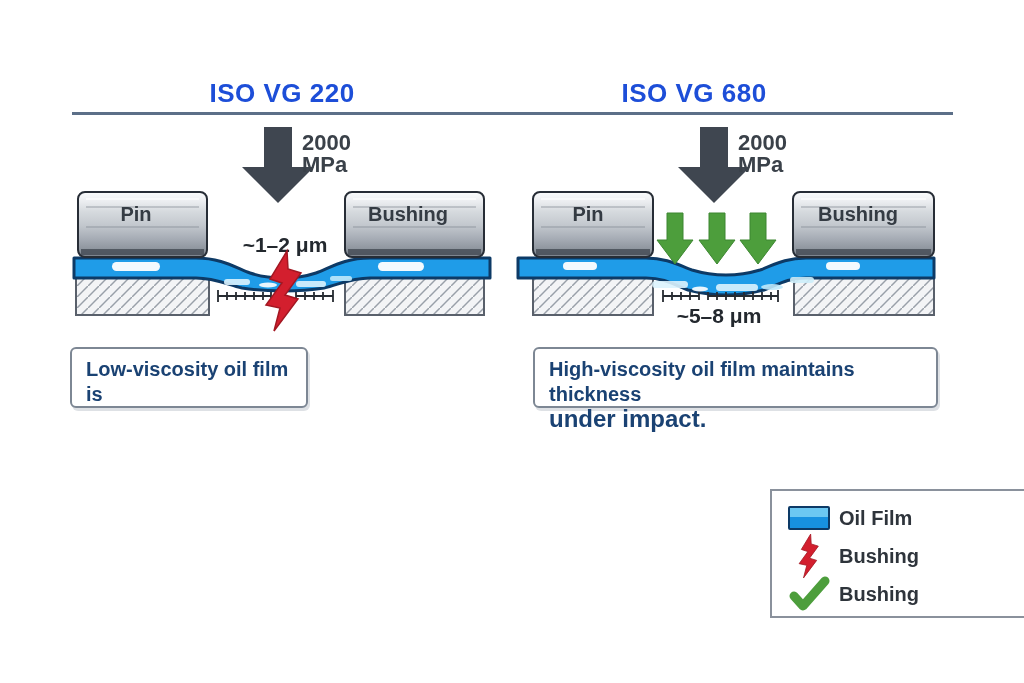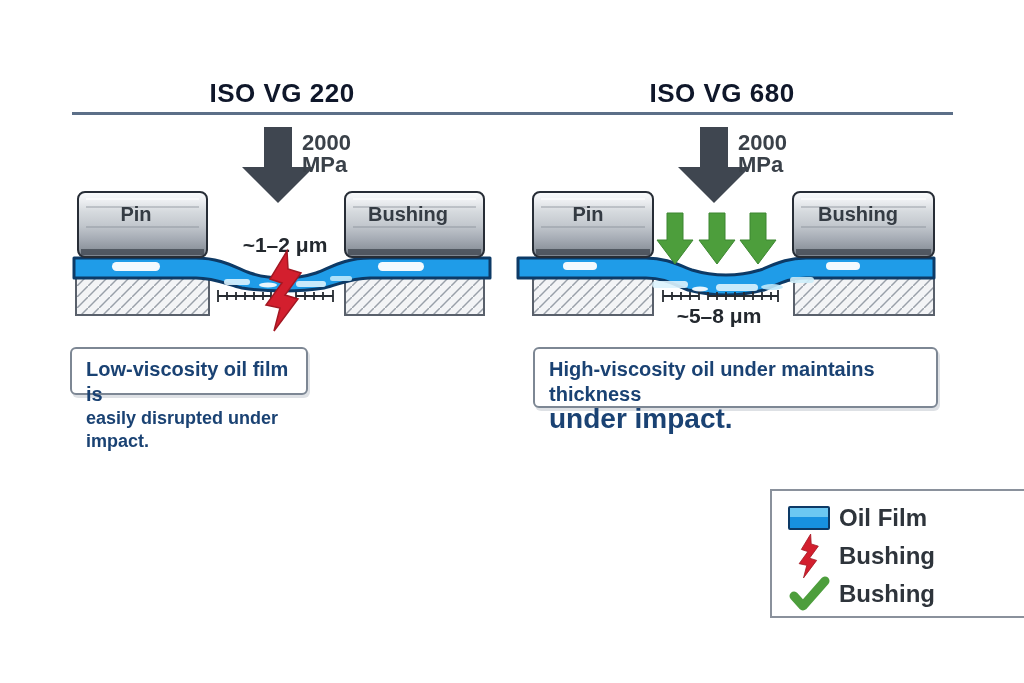--- a/index.html
+++ b/index.html
@@ -1,35 +1,35 @@
 <!DOCTYPE html>
 <html><head>
 <meta charset="utf-8">
 <style>
   html,body{margin:0;padding:0;background:#fff;}
   #stage{position:relative;width:1024px;height:683px;background:#fff;overflow:hidden;
          font-family:"Liberation Sans",sans-serif;}
   .panel-title{position:absolute;top:78px;text-align:center;font-size:26px;font-weight:700;
-         color:#0f172a;letter-spacing:.5px;}
+         color:#1d4ed8;letter-spacing:.5px;}
   #title-left{left:72px;width:420px;}
-  #title-right{left:512px;width:420px;}
+  #title-right{left:484px;width:420px;}
   #divider{position:absolute;left:72px;top:112px;width:881px;height:3px;background:#5c6f88;}
   #diagram-svg{position:absolute;left:0;top:0;}
   .caption-box{position:absolute;top:347px;background:#fff;border:2px solid #7d8794;border-radius:6px;
          box-shadow:2px 3px 0 rgba(160,170,180,.35);color:#1a4273;padding:8px 14px 8px 14px;box-sizing:border-box;}
-  #caption-left{left:70px;width:238px;height:48px;}
+  #caption-left{left:70px;width:238px;height:61px;}
   #caption-right{left:533px;width:405px;height:61px;}
   .cap-l1{display:block;font-size:20px;font-weight:700;line-height:25px;}
   .cap-l2{display:block;font-size:18px;font-weight:700;line-height:23px;}
-  #caption-right .cap-l2{font-size:28px;}
+  #caption-right .cap-l2{font-size:24px;}
   #legend{position:absolute;left:770px;top:489px;width:280px;height:129px;background:#fff;
          border:2px solid #8a919c;box-sizing:border-box;padding-top:8px;}
   .legend-row{display:flex;align-items:center;height:38px;padding-left:15px;}
   .legend-icon-cell{width:44px;display:flex;align-items:center;justify-content:center;}
-  .legend-label{font-size:24px;font-weight:700;color:#2e343b;margin-left:8px;}
+  .legend-label{font-size:20px;font-weight:700;color:#2e343b;margin-left:8px;}
   .oil-swatch{width:38px;height:20px;border:2px solid #0d3a66;border-radius:2px;
          background:linear-gradient(#6cc8f2 0 45%, #1791e0 45% 100%);}
   svg text{font-family:"Liberation Sans",sans-serif;}
 </style>
 </head>
 <body>
 
 <div id="stage">
 
   <div class="panel-title" id="title-left">ISO VG 220</div>
@@ -171,24 +171,23 @@
       <path fill="none" stroke="#262b31" stroke-width="1.8" d="M663,290 V302 M663,296 H699 M672,292 V300 M681,292 V300 M690,292 V300 M699,292 V300
                M708,296 H778 M708,292 V300 M717,292 V300 M726,292 V300 M735,292 V300 M744,292 V300
                M753,292 V300 M762,292 V300 M771,292 V300 M778,290 V302"></path>
 
       <text x="719" y="323" text-anchor="middle" font-size="21" font-weight="bold" fill="#23282e">~5–8 μm</text>
     </g>
   </svg>
 
   <div class="caption-box" id="caption-left">
     <span class="cap-l1">Low-viscosity oil film is</span>
-    <span class="cap-l2">easily disrupted under impact.</span>
   </div>
   <div class="caption-box" id="caption-right">
-    <span class="cap-l1">High-viscosity oil under maintains thickness</span>
+    <span class="cap-l1">High-viscosity oil film maintains thickness</span>
     <span class="cap-l2">under impact.</span>
   </div>
 
   <div id="legend">
     <div class="legend-row">
       <span class="legend-icon-cell">
         <span class="oil-swatch"></span>
       </span>
       <span class="legend-label">Oil Film</span>
     </div>

